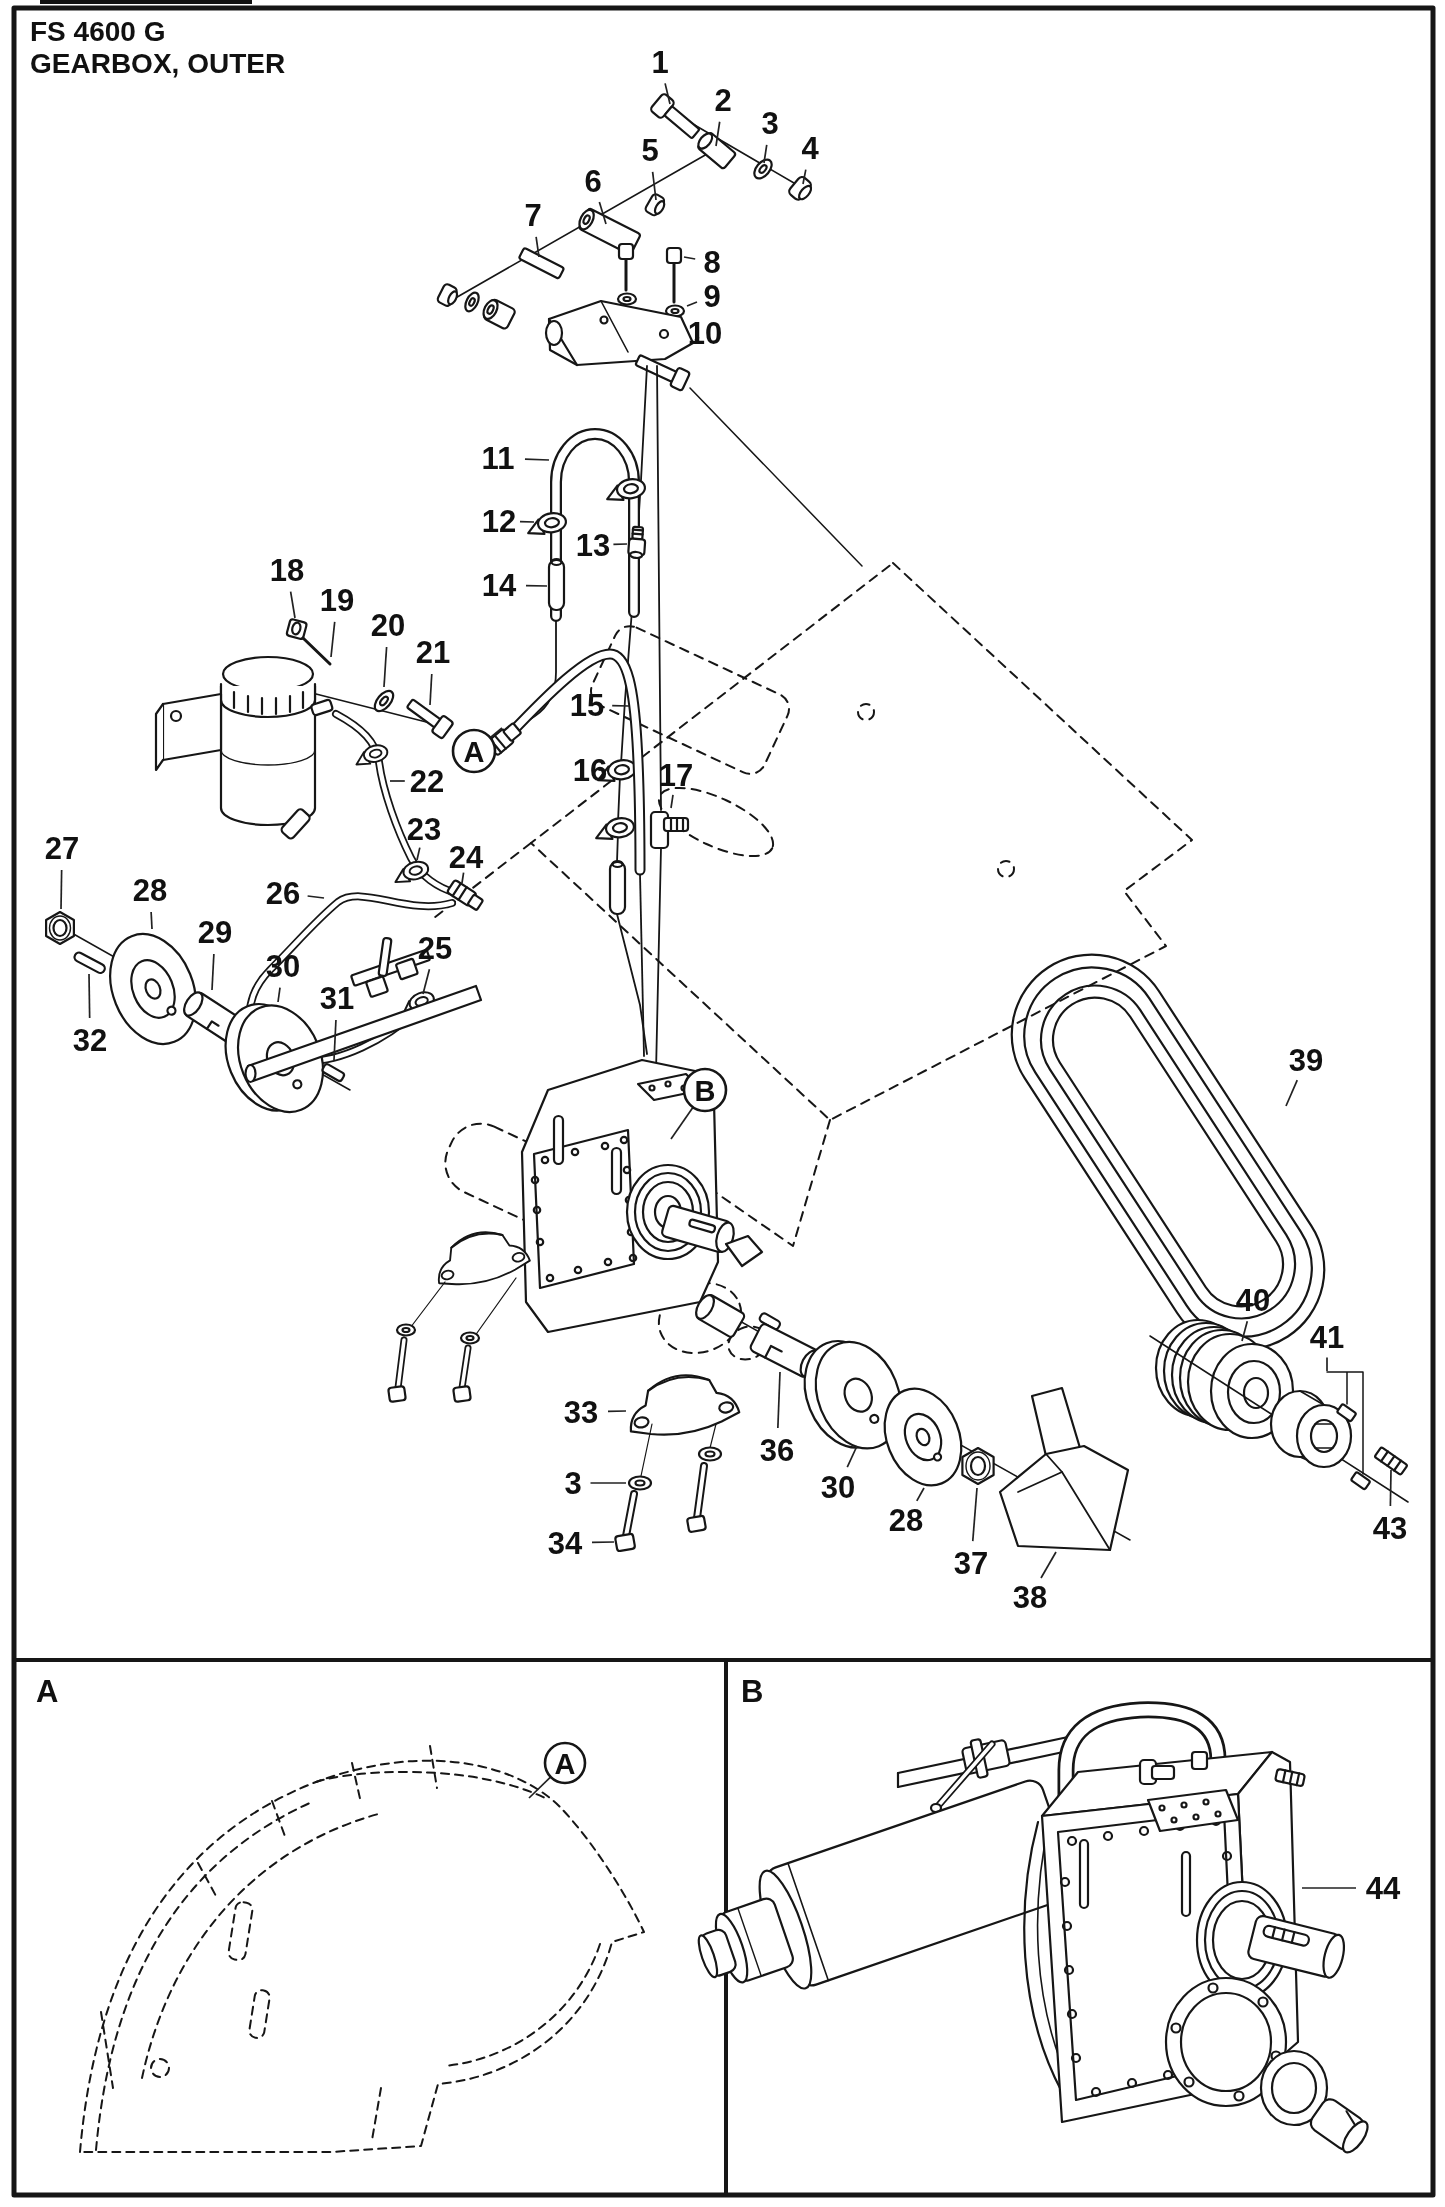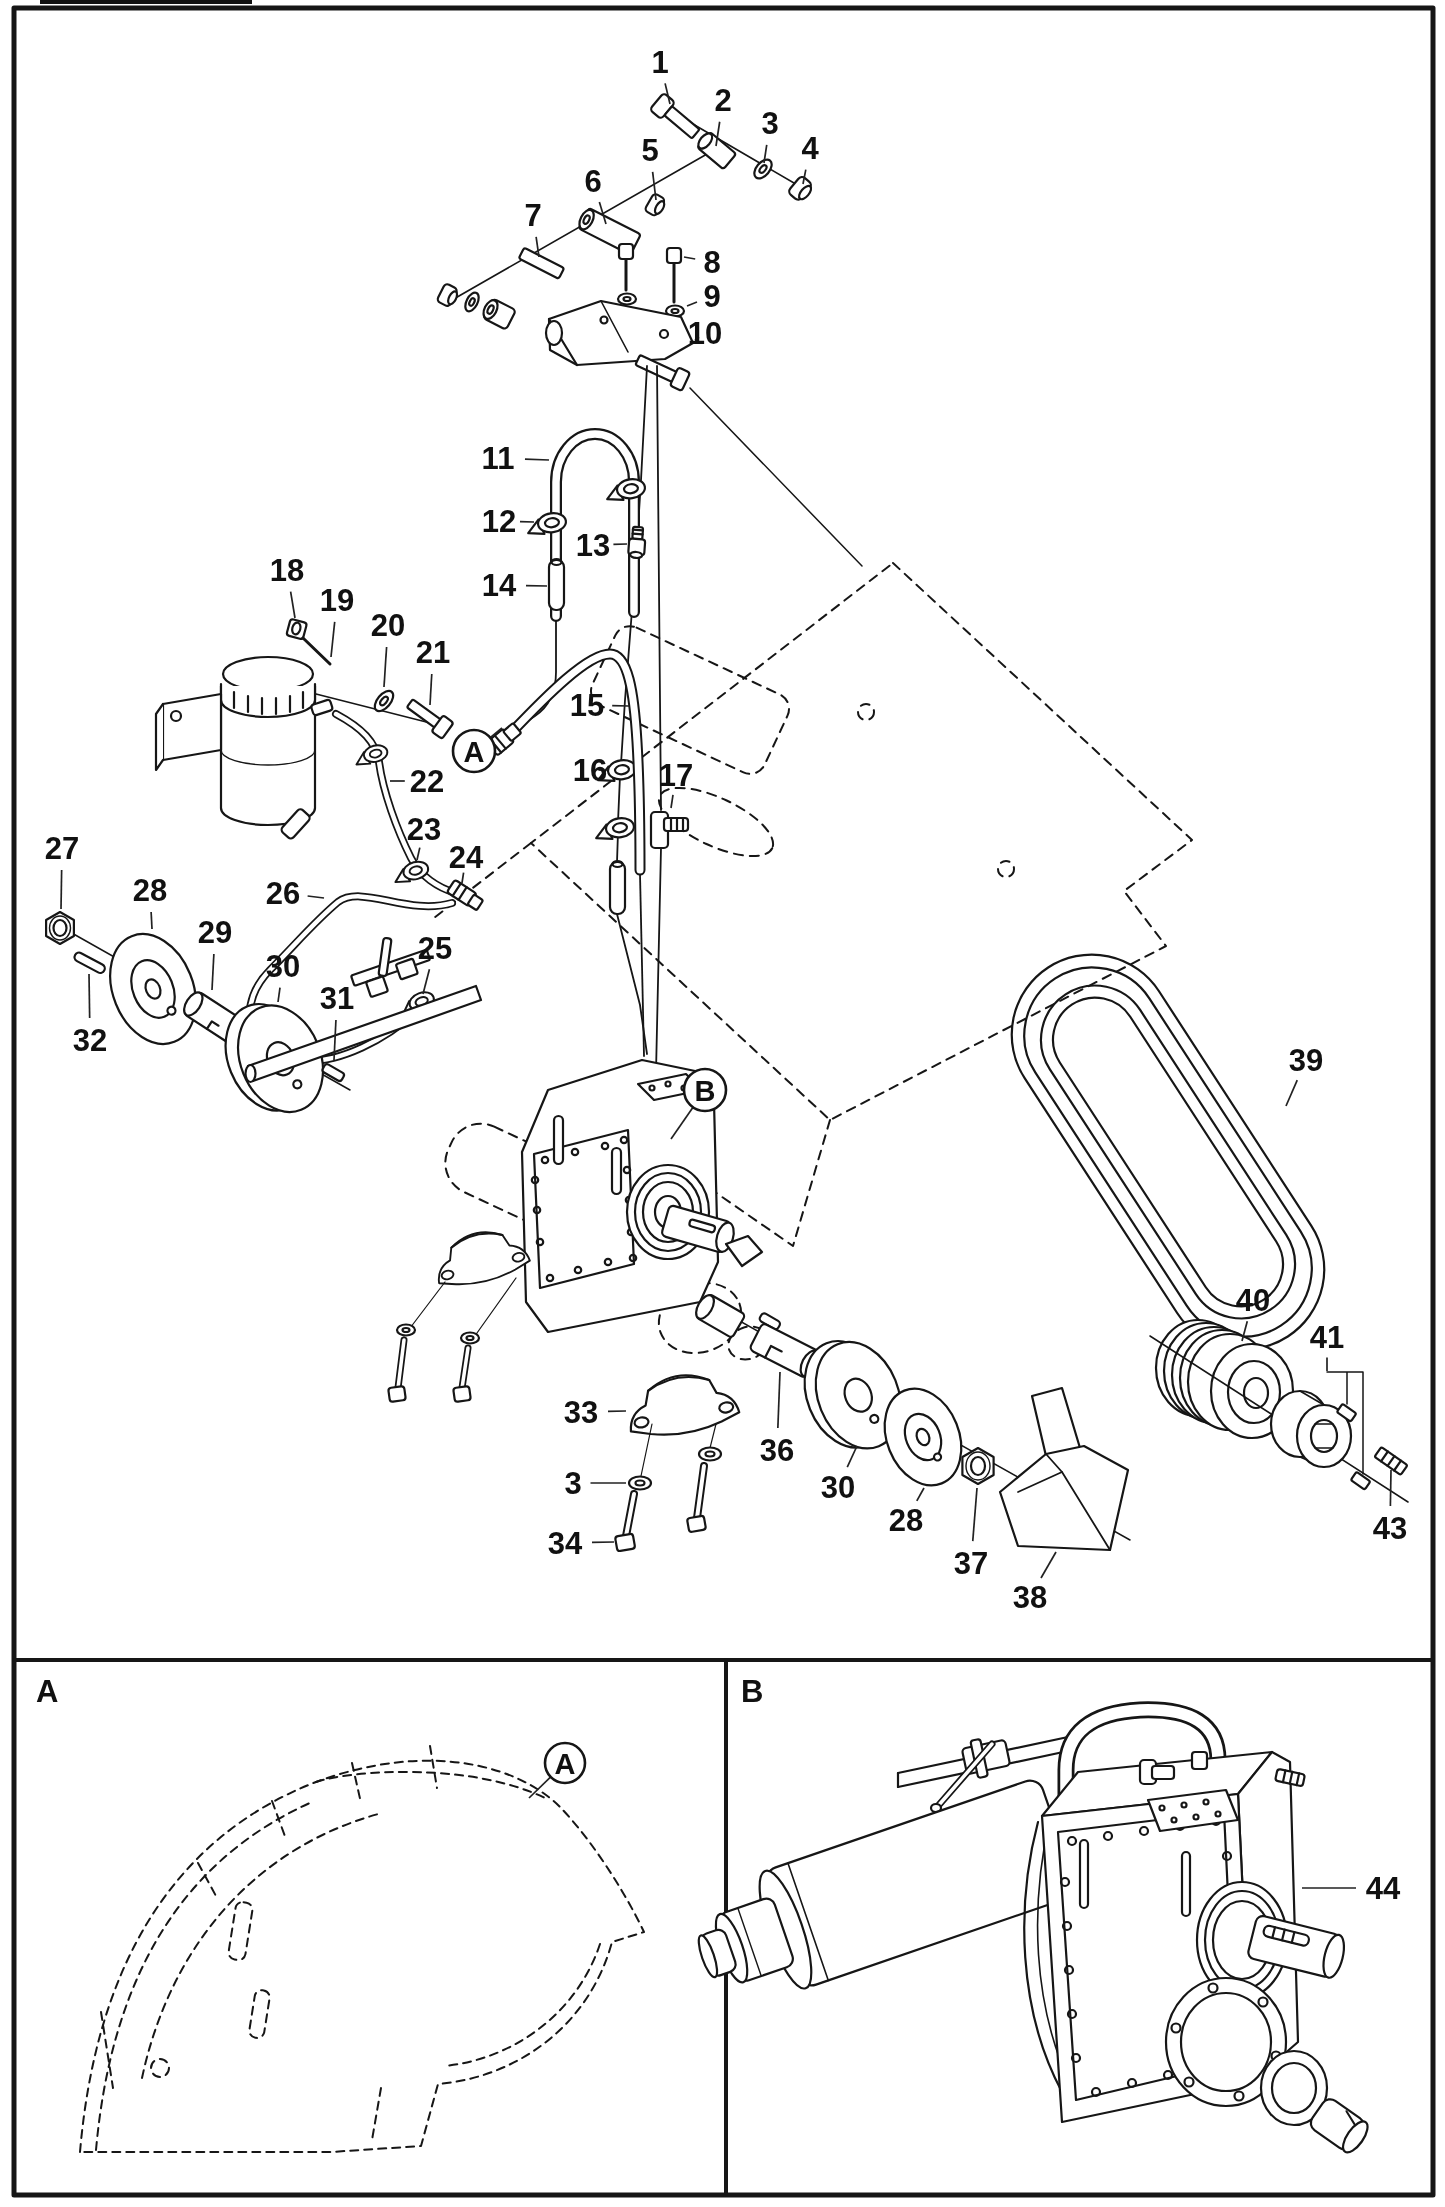--- a/index.html
+++ b/index.html
@@ -14,20 +14,21 @@
   #callout-layer text{font-family:"Liberation Sans",sans-serif;font-weight:700;font-size:31px;fill:#111;}
   #callout-layer .ref-letter{font-size:29px;}
   #callout-layer line{stroke:#222;stroke-width:1.7;}
   #callout-layer circle{fill:#fff;stroke:#161616;stroke-width:2.6;}
 </style>
 </head>
 <body>
 
 <div class="page">
 
+  <div class="title-block"><span>FS 4600 G</span><br><span>GEARBOX, OUTER</span></div>
 
   <div class="panel-letter" id="panel-a-letter">A</div>
   <div class="panel-letter" id="panel-b-letter">B</div>
 
   <svg id="diagram-svg" width="1445" height="2207" viewBox="0 0 1445 2207" xmlns="http://www.w3.org/2000/svg">
 
     <defs>
       <g id="clamp-glyph">
         <path d="M -11 -5 L -23 7 L -7 10 Z" fill="#fff"></path>
         <ellipse cx="2" cy="0" rx="14" ry="9.5" fill="#fff"></ellipse>

